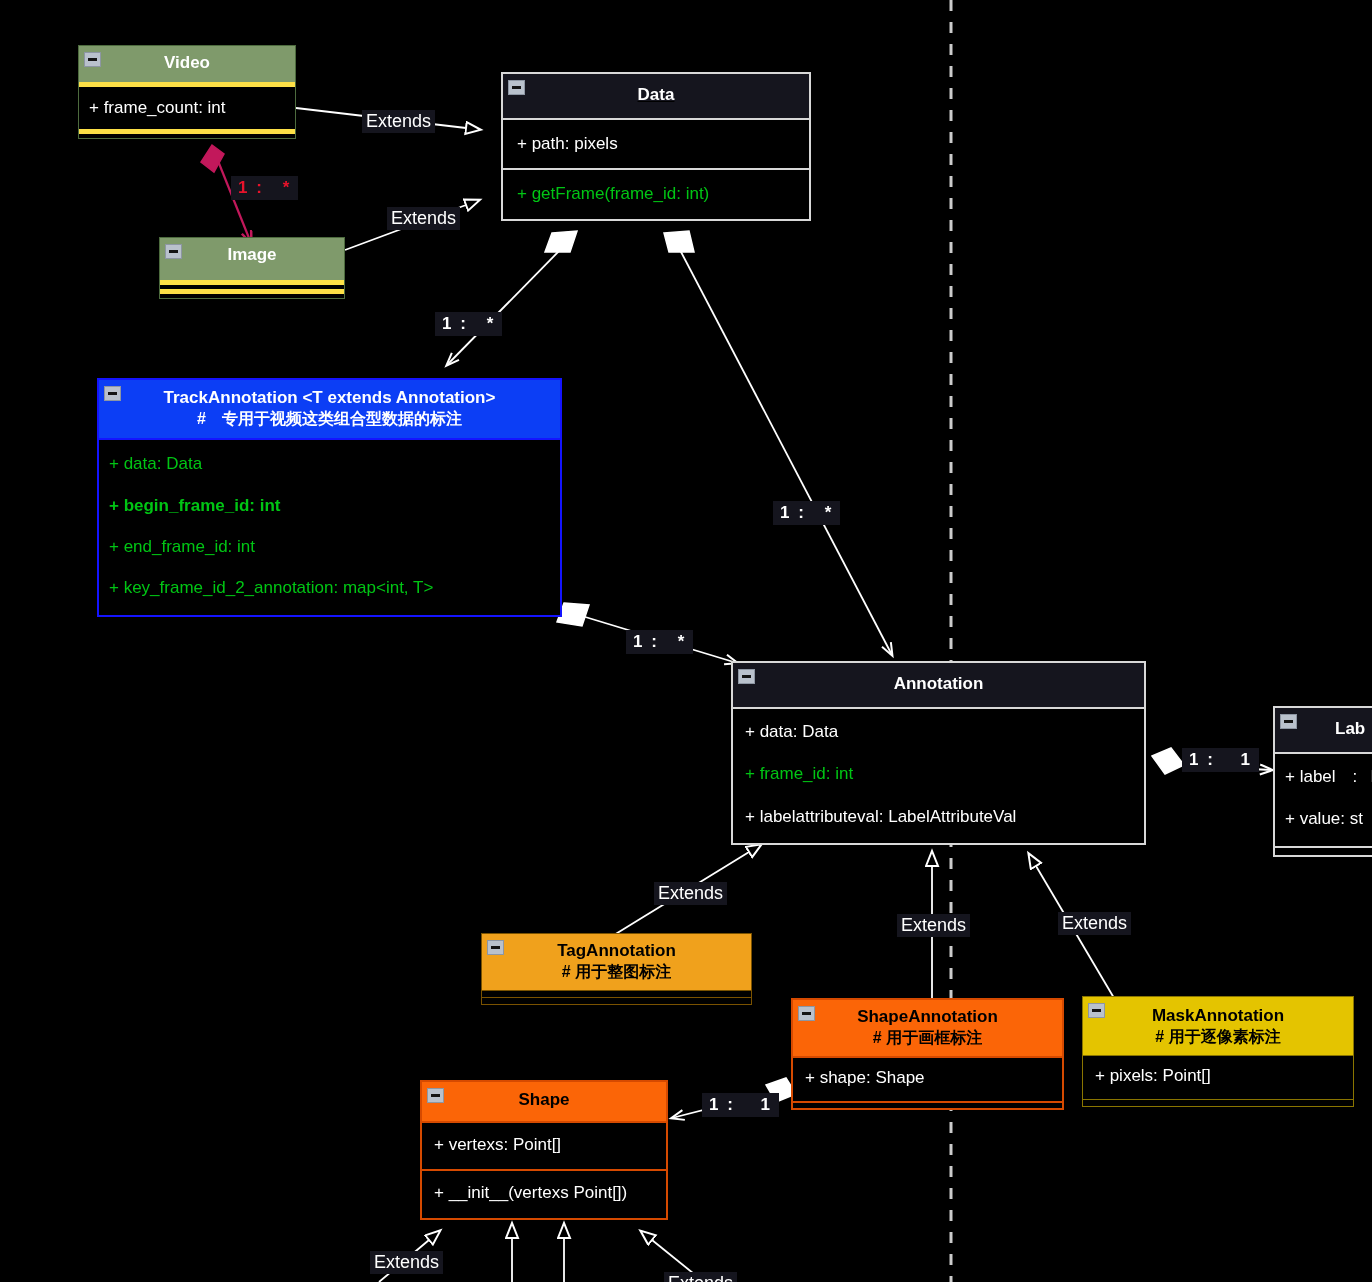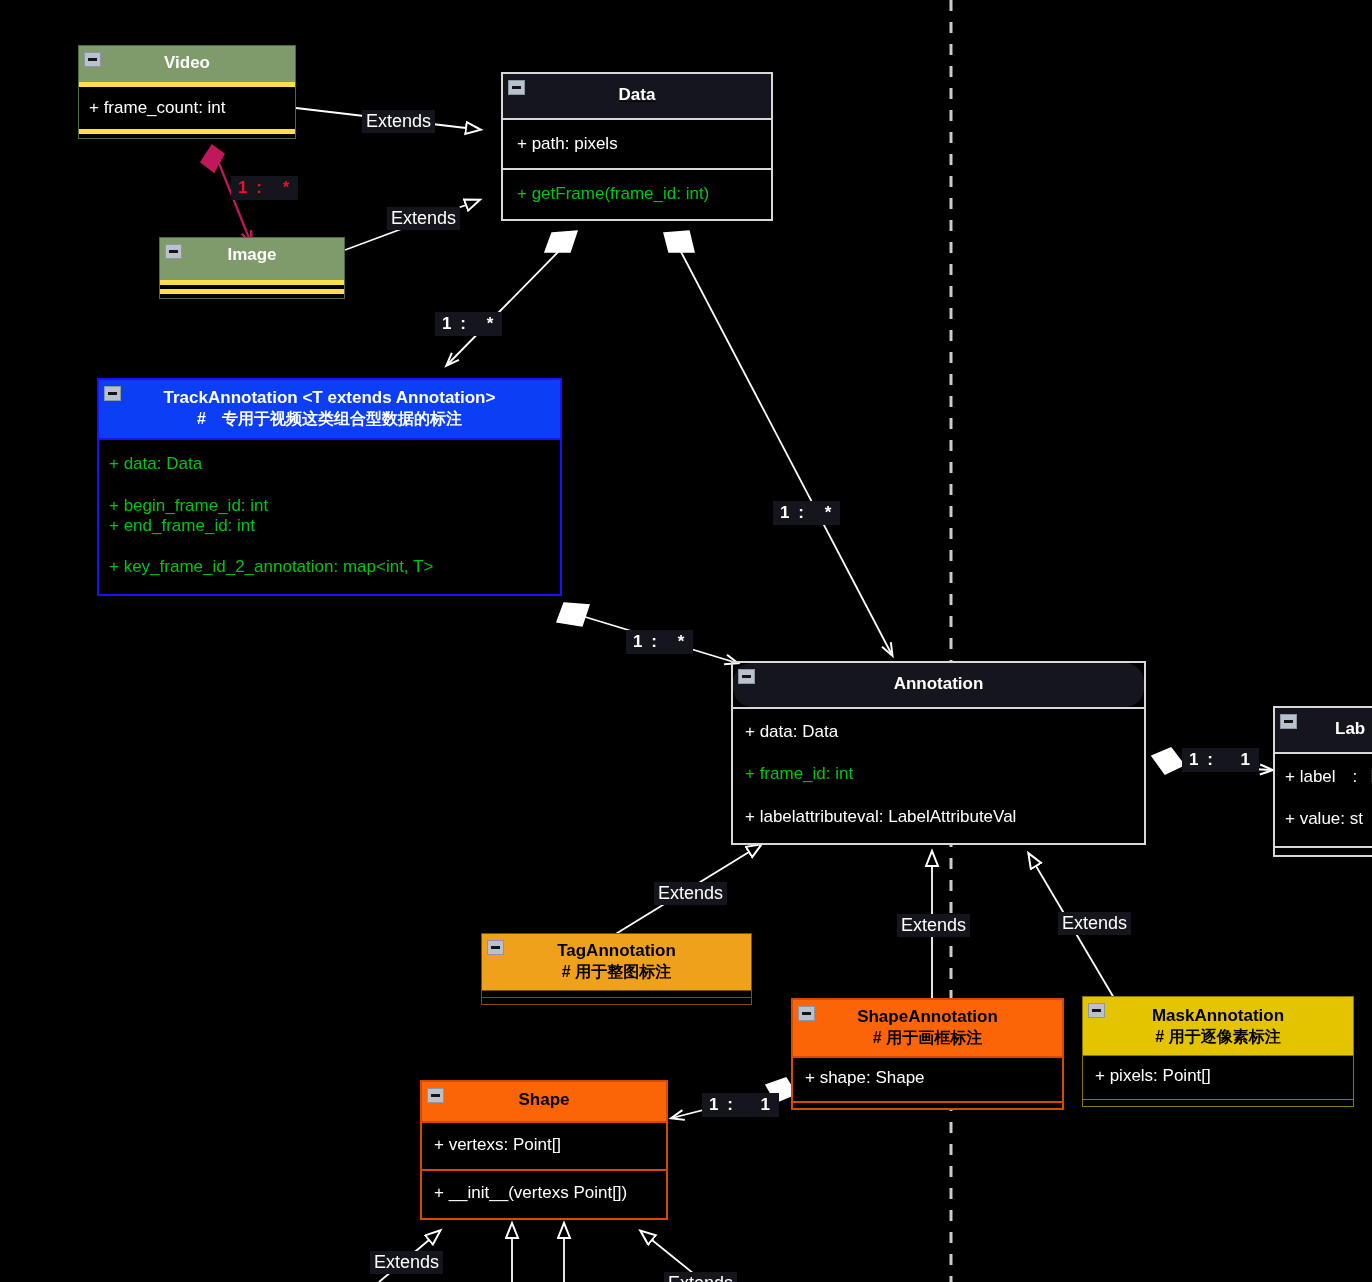--- a/index.html
+++ b/index.html
@@ -141,21 +141,21 @@
     <div class="hdr" style="padding-bottom:14px;">
       <span class="minus">
           <i></i>
         </span>
       <span class="title-line">Image</span>
     </div>
     <div class="cmp thin"></div>
     <div class="cmp thin"></div>
   </div>
 
-  <div class="uml t-dark" style="left:497px;top:72px;width:272px;text-decoration:underline;">
+  <div class="uml t-dark" style="left:497px;top:72px;width:310px;text-decoration:underline;">
     <div class="hdr" style="padding:11px 8px 12px 8px;">
       <span class="minus">
           <i></i>
         </span>
       <span class="title-line">Data</span>
     </div>
     <div class="cmp" style="padding:14px 14px;">
       <div class="row w">+ path: pixels</div>
     </div>
     <div class="cmp" style="padding:14px 14px;">
@@ -166,28 +166,28 @@
   <div class="uml t-blue" style="left:93px;top:378px;width:465px;">
     <div class="hdr" style="padding:8px 6px 10px 6px;">
       <span class="minus">
           <i></i>
         </span>
       <span class="title-line">TrackAnnotation &lt;T extends Annotation&gt;</span>
       <span class="sub-line"># 专用于视频这类组合型数据的标注</span>
     </div>
     <div class="cmp" style="padding:14px 10px 16px 10px;">
       <div class="row g" style="margin-bottom:21px;">+ data: Data</div>
-      <div class="row g" style="">+ begin_frame_id: int</div>
+      <div class="row g" style="margin-bottom:21px;font-weight:bold;">+ begin_frame_id: int</div>
       <div class="row g" style="margin-bottom:21px;">+ end_frame_id: int</div>
       <div class="row g">+ key_frame_id_2_annotation: map&lt;int, T&gt;</div>
     </div>
   </div>
 
   <div class="uml t-dark" style="left:727px;top:661px;width:415px;">
-    <div class="hdr" style="padding:11px 8px 12px 8px;border-radius:19px;">
+    <div class="hdr" style="padding:11px 8px 12px 8px;">
       <span class="minus">
           <i></i>
         </span>
       <span class="title-line">Annotation</span>
     </div>
     <div class="cmp" style="padding:13px 12px 16px 12px;">
       <div class="row w" style="margin-bottom:22px;">+ data: Data</div>
       <div class="row g" style="margin-bottom:22px;">+ frame_id: int</div>
       <div class="row w">+ labelattributeval: LabelAttributeVal</div>
     </div>

